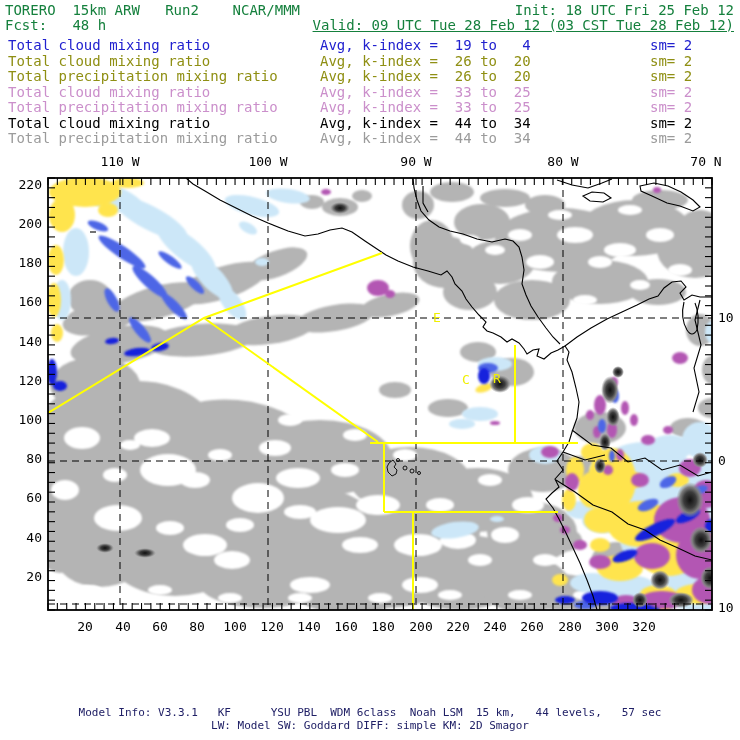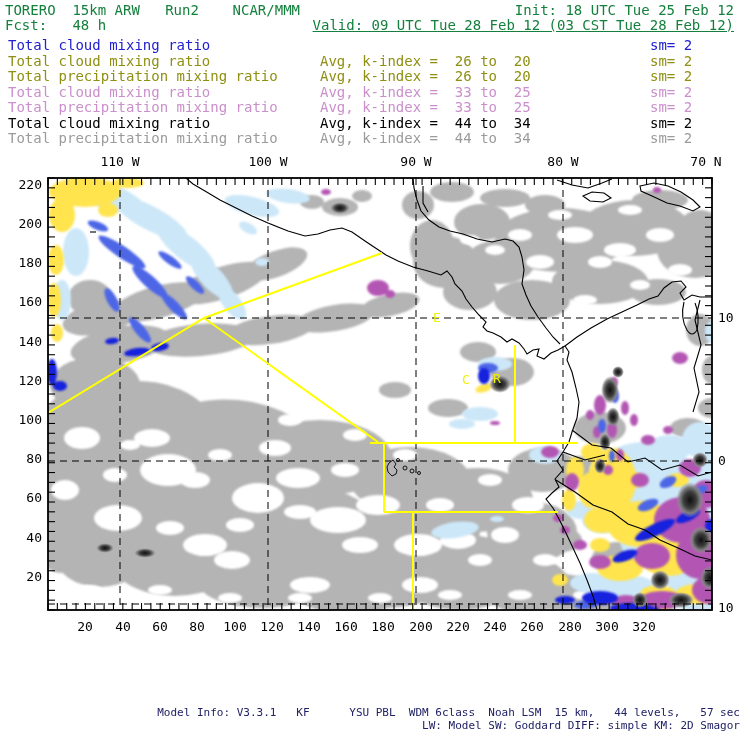--- a/index.html
+++ b/index.html
@@ -3,33 +3,33 @@
 <meta charset="utf-8">
 <style>
   html,body{margin:0;padding:0;width:740px;height:740px;background:#ffffff;overflow:hidden;position:relative;}
   .txt{position:absolute;font-family:"DejaVu Sans Mono",monospace;white-space:pre;color:#15803d;}
   .hdr{font-size:14px;line-height:15px;}
   .legend-row{position:absolute;left:0;width:740px;height:15px;font-family:"DejaVu Sans Mono",monospace;font-size:14px;white-space:pre;text-align:right;}
   .legend-row span{position:absolute;top:0;}
   .lg-name{left:8px;}
   .lg-k{left:320px;}
   .lg-sm{left:650px;}
-  .ftr{font-size:11px;width:740px;text-align:right;color:#202066;}
+  .ftr{font-size:11px;width:740px;text-align:center;color:#202066;}
   #mapsvg{position:absolute;left:0;top:0;}
 </style>
 </head>
 <body>
 
 <div class="txt hdr" style="left:5px;top:3px;">TORERO  15km ARW   Run2    NCAR/MMM</div>
-<div class="txt hdr" style="right:6px;top:3px;">Init: 18 UTC Tue 25 Feb 12</div>
+<div class="txt hdr" style="right:6px;top:3px;">Init: 18 UTC Fri 25 Feb 12</div>
 <div class="txt hdr" style="left:5px;top:18px;">Fcst:   48 h</div>
 <div class="txt hdr" style="right:6px;top:18px;text-decoration:underline;">Valid: 09 UTC Tue 28 Feb 12 (03 CST Tue 28 Feb 12)</div>
 
 <div id="legend" style="position:absolute;left:0;top:37px;width:740px;height:110px;">
-    <div class="legend-row" style="top: 0px; color: rgb(33, 33, 207);"><span class="lg-name">Total cloud mixing ratio</span><span class="lg-sm">sm= 2</span></div>
+    <div class="legend-row" style="top: 0px; color: rgb(33, 33, 207);"><span class="lg-name">Total cloud mixing ratio</span><span class="lg-k">Avg, k-index =  19 to   4</span><span class="lg-sm">sm= 2</span></div>
     <div class="legend-row" style="top: 15.5px; color: rgb(143, 143, 19);"><span class="lg-name">Total cloud mixing ratio</span><span class="lg-k">Avg, k-index =  26 to  20</span><span class="lg-sm">sm= 2</span></div>
     <div class="legend-row" style="top: 31px; color: rgb(143, 143, 19);"><span class="lg-name">Total precipitation mixing ratio</span><span class="lg-k">Avg, k-index =  26 to  20</span><span class="lg-sm">sm= 2</span></div>
     <div class="legend-row" style="top: 46.5px; color: rgb(203, 143, 203);"><span class="lg-name">Total cloud mixing ratio</span><span class="lg-k">Avg, k-index =  33 to  25</span><span class="lg-sm">sm= 2</span></div>
     <div class="legend-row" style="top: 62px; color: rgb(203, 143, 203);"><span class="lg-name">Total precipitation mixing ratio</span><span class="lg-k">Avg, k-index =  33 to  25</span><span class="lg-sm">sm= 2</span></div>
     <div class="legend-row" style="top: 77.5px; color: rgb(0, 0, 0);"><span class="lg-name">Total cloud mixing ratio</span><span class="lg-k">Avg, k-index =  44 to  34</span><span class="lg-sm">sm= 2</span></div>
     <div class="legend-row" style="top: 93px; color: rgb(155, 155, 155);"><span class="lg-name">Total precipitation mixing ratio</span><span class="lg-k">Avg, k-index =  44 to  34</span><span class="lg-sm">sm= 2</span></div>
   </div>
 
 <svg id="mapsvg" width="740" height="740" viewBox="0 0 740 740">
     <defs>

